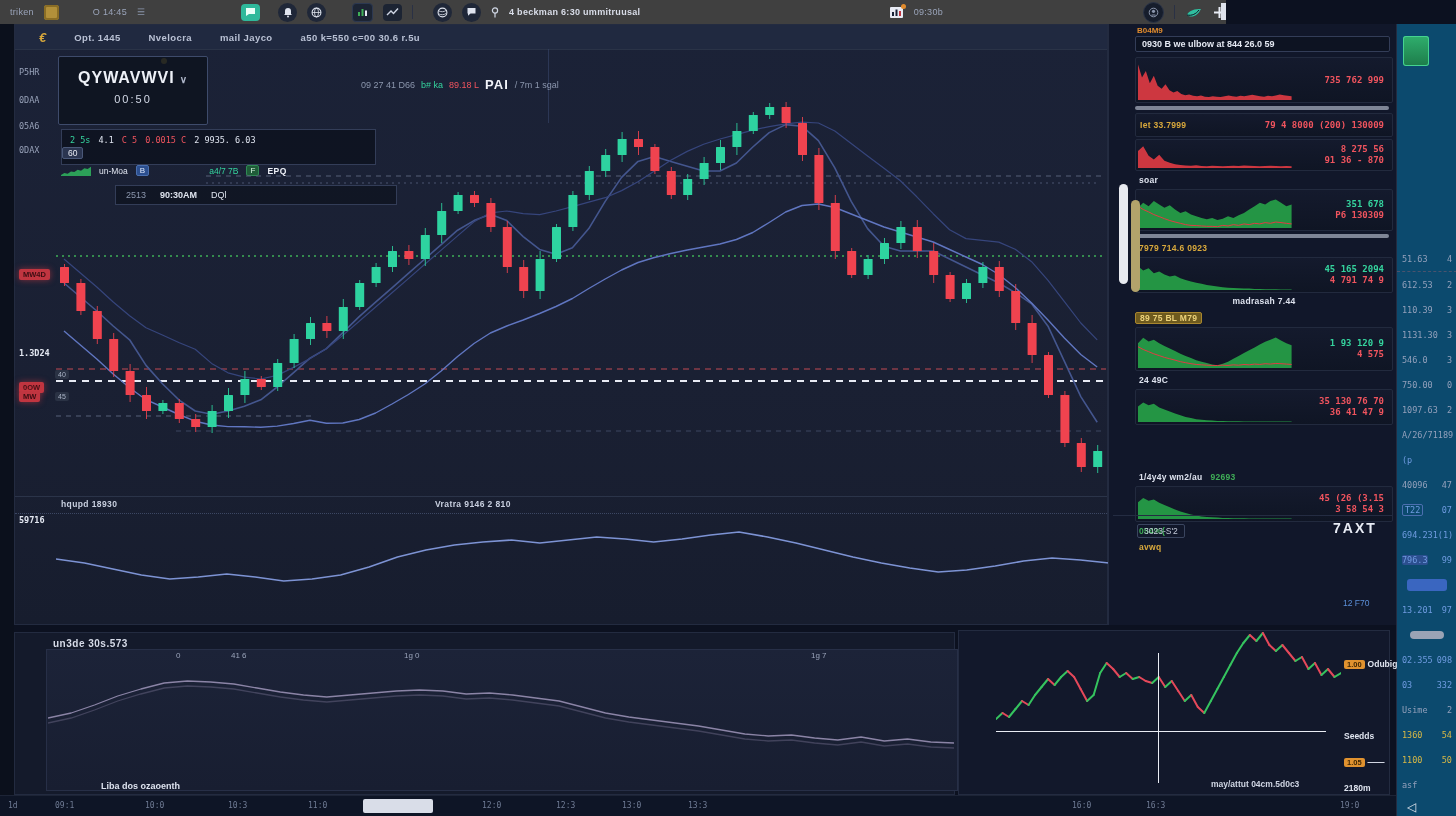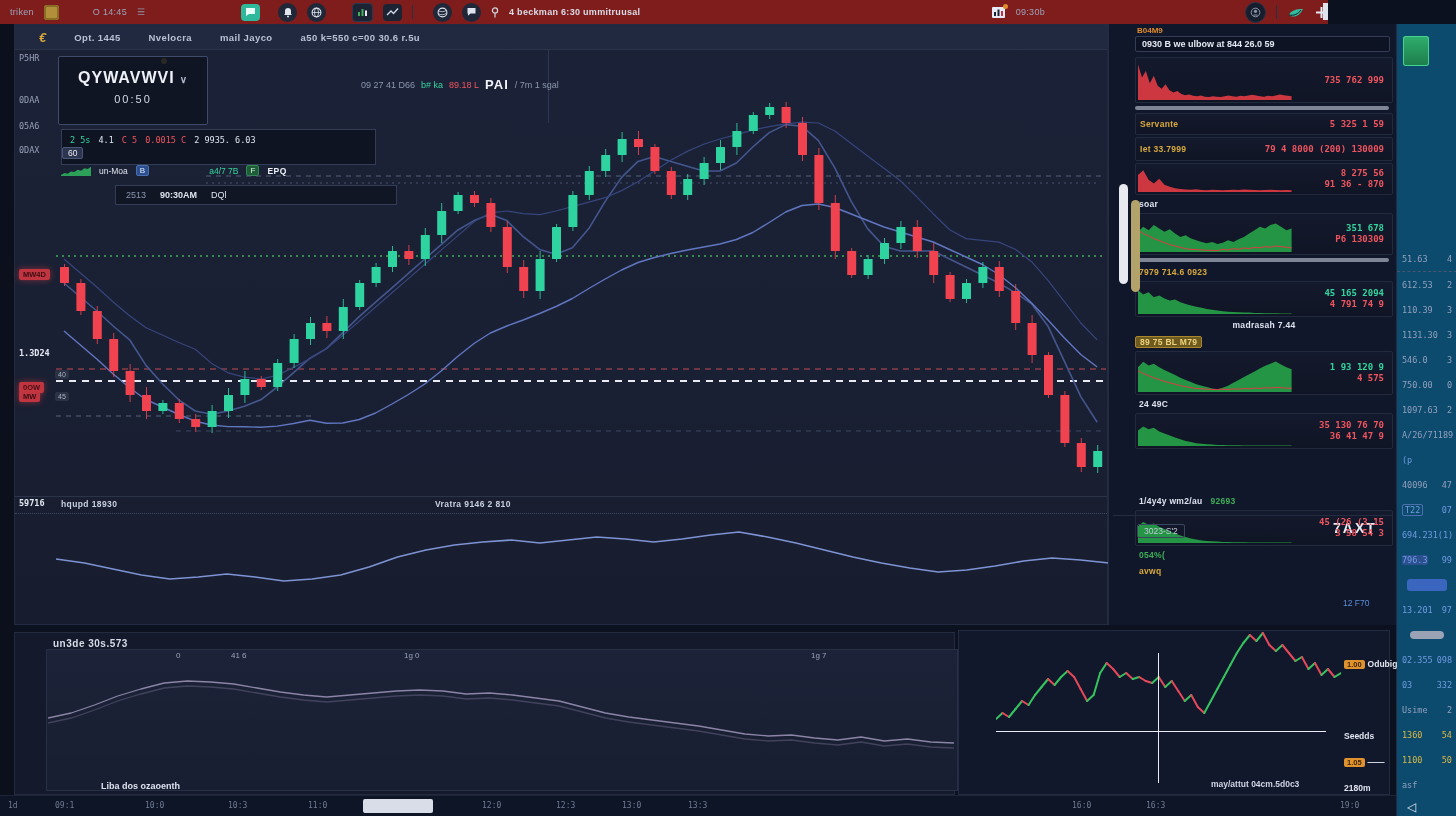--- a/index.html
+++ b/index.html
@@ -1,20 +1,20 @@
 <!DOCTYPE html>
 <html><head>
 <meta charset="utf-8">
 <style>
   html,body{margin:0;padding:0;background:#0c1120;width:1456px;height:816px;overflow:hidden;
     font-family:"Liberation Sans",sans-serif;color:#cfd6e4;}
   .abs{position:absolute;}
   #app{position:relative;width:1456px;height:816px;background:#0c1120;}
   
-  #topbar{position:absolute;left:0;top:0;width:1328px;height:24px;background:#7f1d1d;
+  #topbar{position:absolute;left:0;top:0;width:1226px;height:24px;background:#404040;
     border-bottom:1px solid #1d2436;display:flex;align-items:center;font-size:9px;color:#8b96ad;}
   .tb-item{margin-left:10px;display:flex;align-items:center;gap:4px;}
   .tb-text{font-size:9px;color:#9aa4ba;letter-spacing:.3px;}
   .gold-grid{width:15px;height:15px;border-radius:3px;background:#b2903a;box-shadow:inset 0 0 0 2px #8a6d25;}
   .circle-btn{width:19px;height:19px;border-radius:50%;background:#1f2738;display:flex;align-items:center;justify-content:center;}
   .sq-btn{width:19px;height:17px;border-radius:4px;display:flex;align-items:center;justify-content:center;}
   .teal{background:#2fb99b;}
   .dark{background:#1c2433;}
   .orange-dot{position:absolute;right:-2px;top:-2px;width:5px;height:5px;border-radius:50%;background:#e08b2d;}
   .divider-v{width:1px;height:14px;background:#2a3145;margin-left:10px;}
@@ -402,26 +402,26 @@
           <line x1="1008.8999999999999" x2="1008.8999999999999" y1="300" y2="356" stroke="#f0434f" stroke-width="1" stroke-opacity="0.85"></line>
           <rect x="1004.3999999999999" y="304" width="9" height="48" fill="#f0434f" rx="0.5"></rect>
           <line x1="1025.3" x2="1025.3" y1="347" y2="381" stroke="#f0434f" stroke-width="1" stroke-opacity="0.85"></line>
           <rect x="1020.8" y="352" width="9" height="24" fill="#f0434f" rx="0.5"></rect>
           <line x1="1041.6999999999998" x2="1041.6999999999998" y1="354" y2="382" stroke="#2ed3a0" stroke-width="1" stroke-opacity="0.85"></line>
           <rect x="1037.1999999999998" y="360" width="9" height="16" fill="#2ed3a0" rx="0.5"></rect>
         </svg>
       </div>
 
     <div id="price-axis">
-        <span class="pa-label" style="top: 28px; text-align: center;">P5HR</span>
+        <span class="pa-label" style="top: 42px; text-align: center;">P5HR</span>
         <span class="pa-label" style="top: 70px;">0DAA</span>
         <span class="pa-label" style="top: 96px;">05A6</span>
         <span class="pa-label" style="top: 120px;">0DAX</span>
         <span class="pa-label pa-white" style="top: 323px;">1.3D24</span>
-        <span class="pa-label pa-white" style="top: 473px;">59716</span>
+        <span class="pa-label pa-white" style="top: 490px;">59716</span>
         <span class="pa-badge" style="top: 244px;">MW4D</span>
         <span class="pa-badge" style="top: 344px; margin-top: 13px;">0OW</span>
         <span class="pa-chip" style="top: 345px;">40</span>
         <span class="pa-badge" style="top: 366px;">MW</span>
         <span class="pa-chip" style="top: 367px;">45</span>
       </div>
 
     <div id="vol-sep"></div>
     <span class="vol-label" style="left:46px">hqupd 18930</span>
     <span class="vol-label" style="left:420px">Vratra 9146 2 810</span>
@@ -441,26 +441,20 @@
           <span class="sb-spark">
             <svg viewBox="0 0 100 30" preserveAspectRatio="none" style="width: 100%; height: 100%;">
               <polygon points="0,30 0.0,3.4 2.6,13.2 5.1,8.2 7.7,17.4 10.3,11.8 12.8,19.4 15.4,21.6 17.9,18.2 20.5,22.7 23.1,24.4 25.6,23.3 28.2,25.5 30.8,26.4 33.3,25.8 35.9,26.9 38.5,27.2 41.0,26.6 43.6,27.5 46.2,27.8 48.7,27.2 51.3,27.5 53.8,27.8 56.4,27.2 59.0,26.6 61.5,27.2 64.1,27.5 66.7,26.9 69.2,27.2 71.8,26.6 74.4,26.1 76.9,26.6 79.5,27.2 82.1,27.5 84.6,26.9 87.2,27.2 89.7,26.6 92.3,25.8 94.9,26.4 97.4,26.9 100.0,27.2 100,30" fill="#e23b44" fill-opacity="0.9"></polygon>
             </svg>
           </span>
           <span class="sb-vals">
             <div class="c-down">735 762 999</div>
           </span>
         </div>
         <div class="sb-silver"></div>
-        <div class="sb-row" style="height: 20px;">
-          <span class="sb-label lc-yellow">Servante</span>
-          <span class="sb-vals">
-            <div class="c-down">5 325  1 59</div>
-          </span>
-        </div>
         <div class="sb-row" style="height: 22px;">
           <span class="sb-label lc-yellow">Iet 33.7999</span>
           <span class="sb-vals">
             <div class="c-down">79 4 8000 (200) 130009</div>
           </span>
         </div>
         <div class="sb-row" style="height: 30px;">
           <span class="sb-spark">
             <svg viewBox="0 0 100 30" preserveAspectRatio="none" style="width: 100%; height: 100%;">
               <polygon points="0,30 0.0,10.4 3.4,4.8 6.9,16.0 10.3,20.2 13.8,14.6 17.2,21.6 20.7,23.8 24.1,25.8 27.6,26.6 31.0,27.2 34.5,27.5 37.9,26.9 41.4,27.8 44.8,28.0 48.3,27.5 51.7,27.8 55.2,28.0 58.6,27.8 62.1,27.5 65.5,27.8 69.0,27.2 72.4,27.5 75.9,27.8 79.3,28.0 82.8,27.8 86.2,27.5 89.7,27.8 93.1,28.0 96.6,27.8 100.0,28.0 100,30" fill="#e23b44" fill-opacity="0.9"></polygon>

